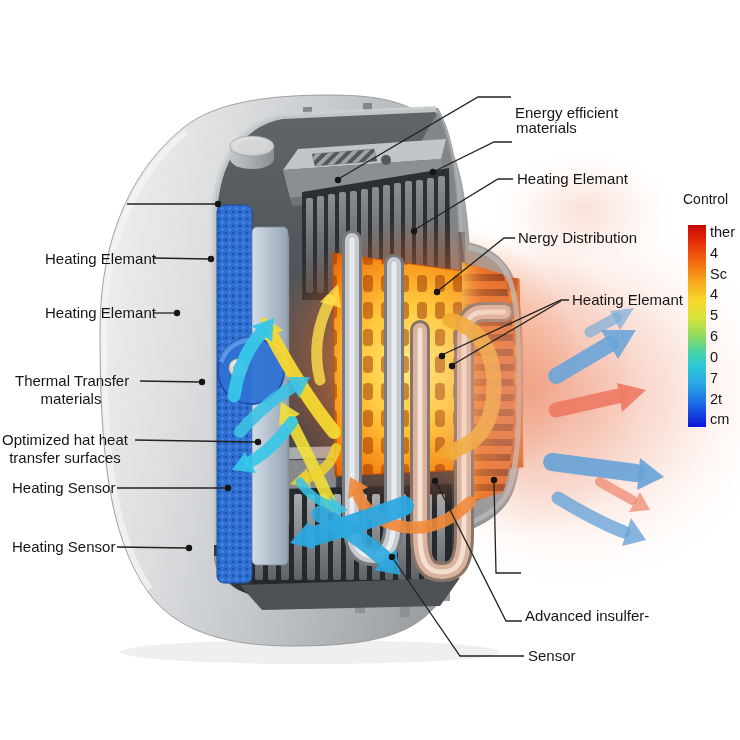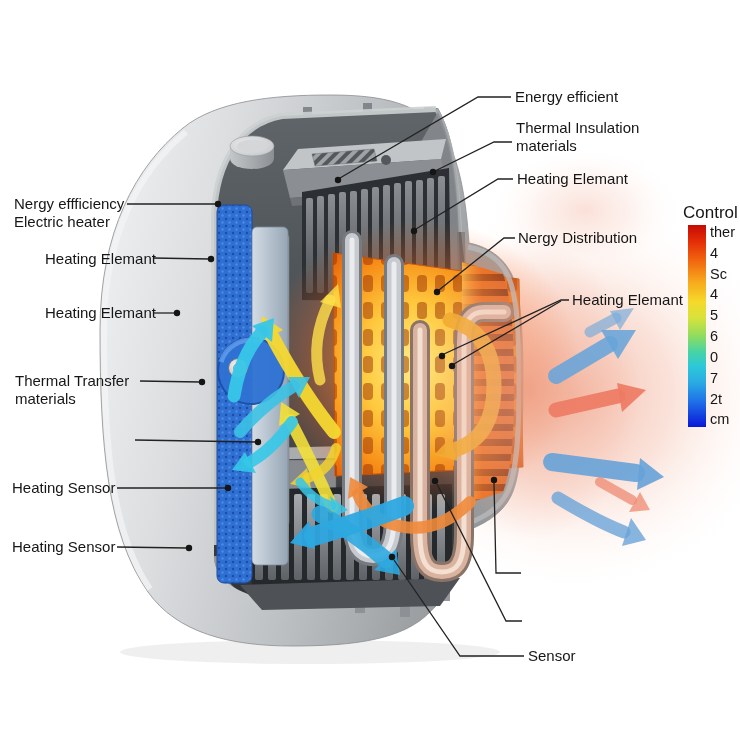--- a/index.html
+++ b/index.html
@@ -1,21 +1,21 @@
 <!DOCTYPE html>
 <html><head>
 <meta charset="utf-8">
 <style>
   html,body{margin:0;padding:0;background:#fff;}
   .stage{position:relative;width:740px;height:740px;background:#ffffff;overflow:hidden;
          font-family:"Liberation Sans",sans-serif;color:#161616;}
   .stage svg{position:absolute;left:0;top:0;}
   .label{position:absolute;font-size:15px;line-height:18px;white-space:nowrap;z-index:5;}
-  .label.center{}
-  .cbar-title{position:absolute;left:683px;top:203px;font-size:17px;z-index:5;}
+  .label.center{text-align:center;}
+  .cbar-title{position:absolute;left:683px;top:191px;font-size:14px;z-index:5;}
   .cbar{position:absolute;left:688px;top:225px;width:18px;height:202px;z-index:4;
         background:linear-gradient(180deg,#c60b04 0%,#e42c07 8%,#f2680f 18%,#f7a81c 28%,
         #f6d92b 38%,#d7e23c 46%,#8fdc5f 55%,#46d3a8 63%,#2cc8d8 70%,#2aaae4 78%,
         #1e6de8 88%,#0a16d8 100%);}
   .cbar-ticks{position:absolute;left:710px;top:225px;height:202px;display:flex;
         flex-direction:column;justify-content:space-between;font-size:14.5px;line-height:1;z-index:5;}
 </style>
 </head>
 <body>
 
@@ -307,58 +307,58 @@
     <circle cx="414" cy="231" r="3.2"></circle>
         <circle cx="437" cy="292" r="3.2"></circle>
         <circle cx="442" cy="356" r="3.2"></circle>
     <circle cx="452" cy="366" r="3.2"></circle>
         <circle cx="494" cy="480" r="3.2"></circle>
         <circle cx="435" cy="481" r="3.2"></circle>
     <circle cx="392" cy="557" r="3.2"></circle>
   </g>
 </svg>
 
-<div class="label" style="left:14px;top:195px">
-  <div>Nergy effficiency</div>
-  <div>Electric heater</div>
-</div>
 <div class="label" style="left:45px;top:250px">
   <div>Heating Elemant</div>
 </div>
 <div class="label" style="left:45px;top:304px">
   <div>Heating Elemant</div>
 </div>
 <div class="label center" style="left:15px;top:372px;width:112px">
   <div>Thermal Transfer</div>
   <div>materials</div>
 </div>
+<div class="label center" style="left:2px;top:431px;width:126px">
+  <div>Optimized hat heat</div>
+  <div>transfer surfaces</div>
+</div>
 <div class="label" style="left:12px;top:479px">
   <div>Heating Sensor</div>
 </div>
 <div class="label" style="left:12px;top:538px">
   <div>Heating Sensor</div>
 </div>
 
-<div class="label" style="left:515px;top:88px">
+<div class="label" style="left:515px;top:104px">
   <div>Energy efficient</div>
 </div>
 <div class="label" style="left:516px;top:119px">
-  <div>Thermal Insulation</div>
   <div>materials</div>
 </div>
 <div class="label" style="left:517px;top:170px">
   <div>Heating Elemant</div>
 </div>
 <div class="label" style="left:518px;top:229px">
   <div>Nergy Distribution</div>
 </div>
 <div class="label" style="left:572px;top:291px">
   <div>Heating Elemant</div>
 </div>
 <div class="label" style="left:525px;top:607px">
+  <div>Advanced insulfer-</div>
 </div>
 <div class="label" style="left:528px;top:647px">
   <div>Sensor</div>
 </div>
 
 <div class="cbar-title">Control</div>
 <div class="cbar"></div>
 <div class="cbar-ticks">
   <span>ther</span>
   <span>4</span>

